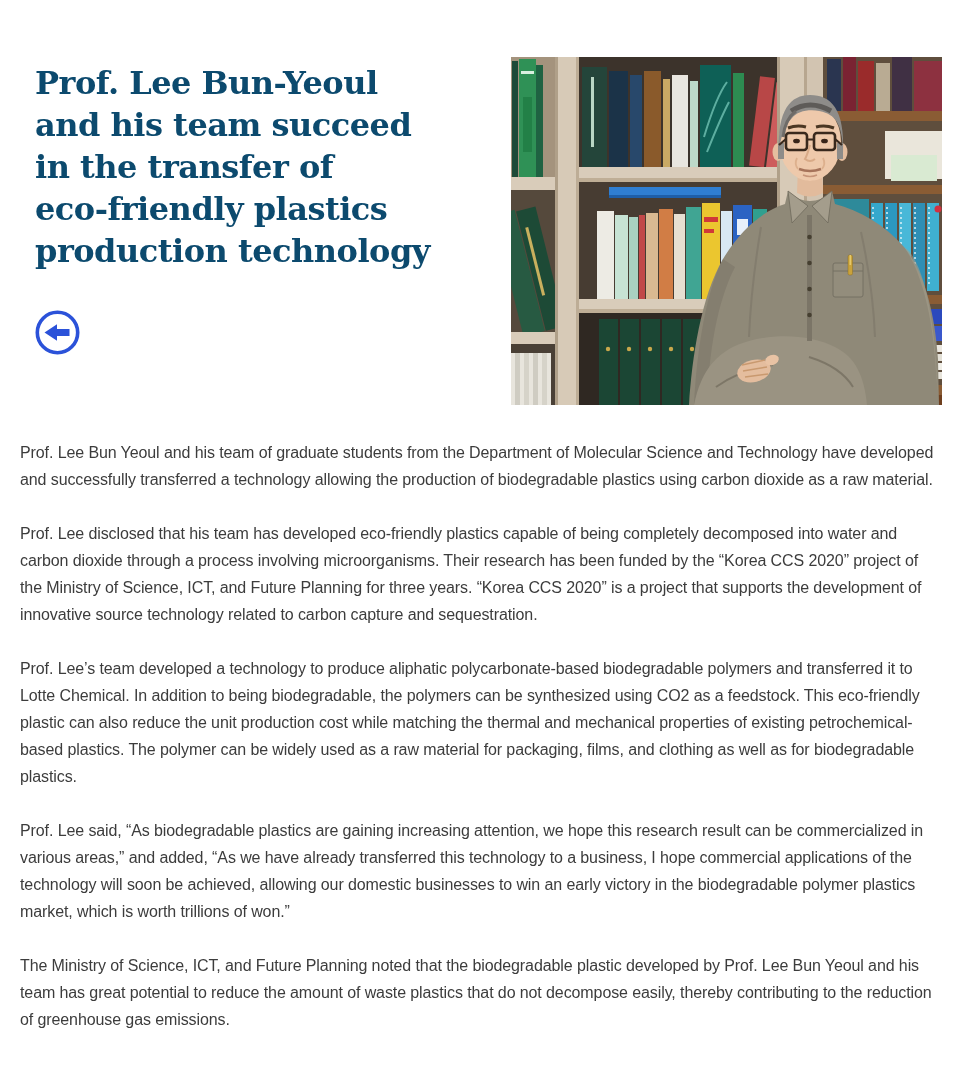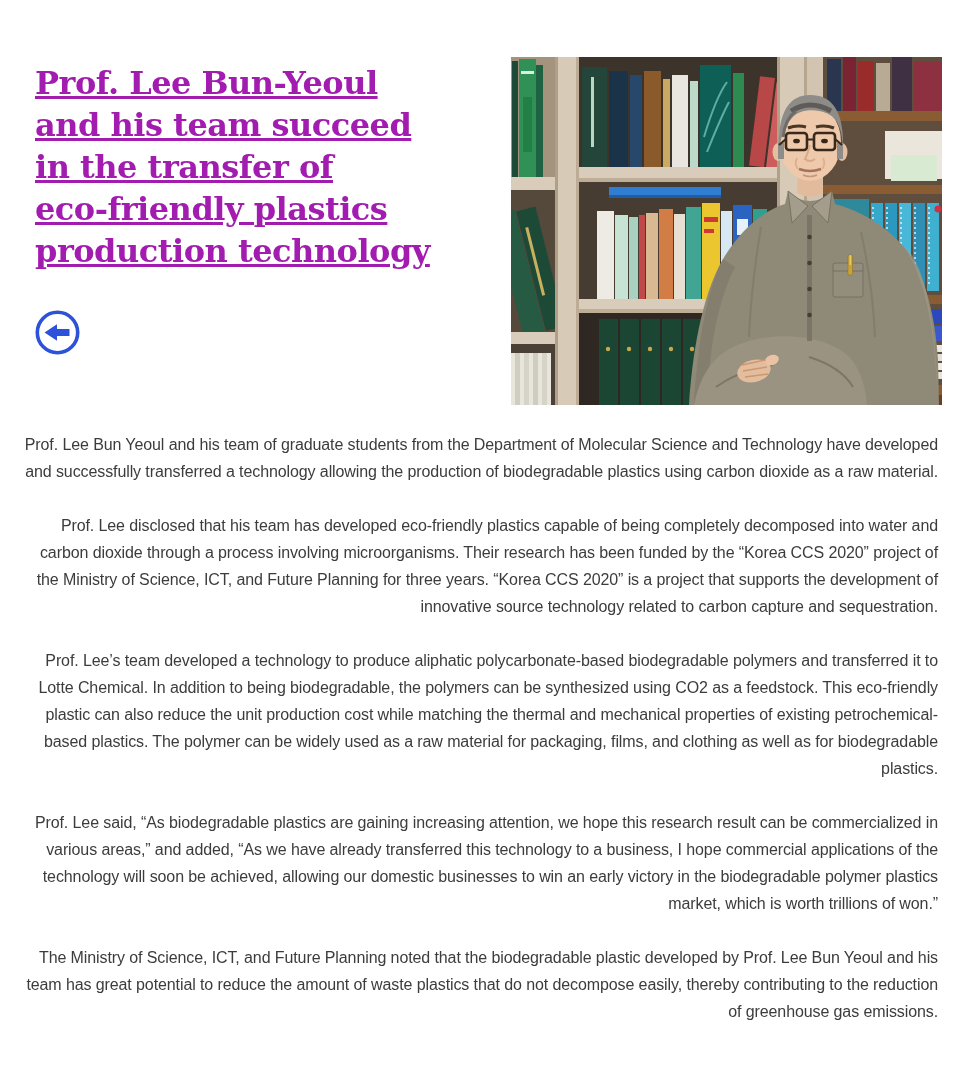--- a/index.html
+++ b/index.html
@@ -3,38 +3,38 @@
 <meta charset="utf-8">
 <style>
   html,body { margin:0; padding:0; background:#ffffff; }
   .page {
     position:relative; width:960px; height:1087px; background:#ffffff;
     font-family:"Liberation Sans", sans-serif; overflow:hidden;
   }
   .title {
     position:absolute; left:35px; top:62px; width:470px; margin:0;
     font-family:"DejaVu Serif", serif; font-weight:700;
-    font-size:32px; line-height:42px; color:#a21caf;
-    letter-spacing:-0.5px; white-space:pre-line;text-decoration:underline;
+    font-size:32px; line-height:42px; color:#0c4a6e;
+    letter-spacing:-0.5px; white-space:pre-line;
   }
   .back-btn {
     position:absolute; left:34px; top:309px; width:47px; height:47px;
     padding:0; border:none; background:transparent; cursor:pointer; display:block;
   }
   .back-btn svg { display:block; width:47px; height:47px; }
   .photo {
     position:absolute; left:511px; top:57px; width:431px; height:348px;
     margin:0; overflow:hidden; background:#c9bba8;
   }
   .photo svg { display:block; width:431px; height:348px; }
   .article-body {
     position:absolute; left:20px; top:431px; width:918px;
     font-size:16px; line-height:27px; color:#3c3c3c; letter-spacing:-0.1px;
   }
-  .article-body p { margin:0 0 27px 0; hyphens:auto;text-align:right; }
+  .article-body p { margin:8px 0 27px 0; hyphens:auto; }
 </style>
 </head>
 <body>
 
 <div class="page">
 
   <h1 class="title">Prof. Lee Bun-Yeoul
 and his team succeed
 in the transfer of
 eco-friendly plastics

